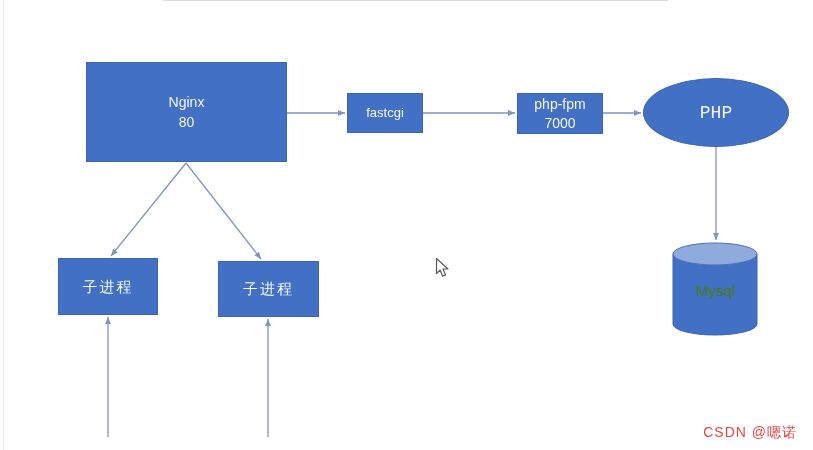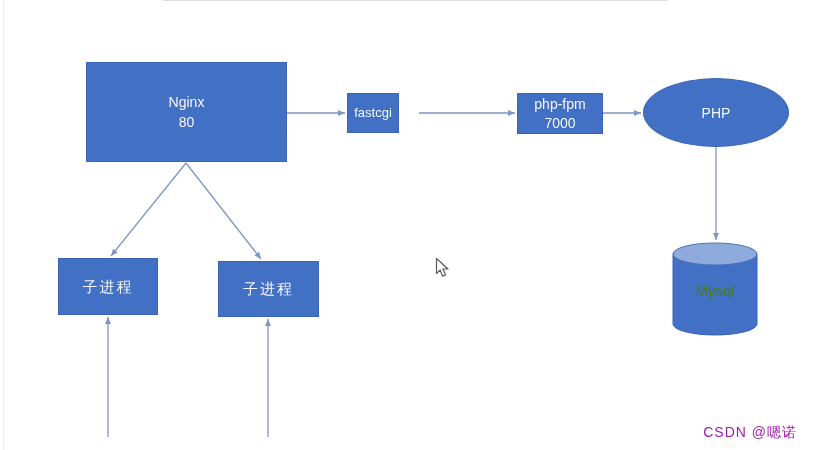--- a/index.html
+++ b/index.html
@@ -8,35 +8,35 @@
     overflow:hidden;font-family:"Liberation Sans","DejaVu Sans",sans-serif;
   }
   .node{
     position:absolute;background:#4170c4;border:1px solid #3b64b5;
     color:#f5f7fc;display:flex;flex-direction:column;align-items:center;
     justify-content:center;text-align:center;box-sizing:border-box;
     line-height:20px;
   }
   .node .l1{display:block;}
   #nginx-box{left:86px;top:62px;width:201px;height:100px;font-size:14px;}
-  #fastcgi-box{left:347px;top:93px;width:52px;height:40px;font-size:13px;}
+  #fastcgi-box{left:347px;top:93px;width:76px;height:40px;font-size:13px;}
   #phpfpm-box{left:517px;top:93px;width:86px;height:41px;font-size:14px;line-height:19px;text-align:center;}
-  #php-ellipse{left:643px;top:78px;width:146px;height:69px;border-radius:50%;font-size:14px;}
+  #php-ellipse{left:643px;top:78px;width:146px;height:69px;border-radius:50%;font-size:18px;font-family:Liberation Mono, monospace;}
   #child-box-1{left:58px;top:258px;width:100px;height:57px;font-size:15px;letter-spacing:2px;}
   #child-box-2{left:218px;top:261px;width:101px;height:56px;font-size:15px;letter-spacing:2px;}
   #mysql-cylinder{position:absolute;left:672px;top:242px;width:86px;height:94px;}
   #mysql-label{
     position:absolute;left:672px;top:282px;width:86px;text-align:center;
     color:#4d7c0f;font-size:15px;
   }
   #connector-layer{position:absolute;left:0;top:0;width:813px;height:450px;pointer-events:none;}
   #top-edge-line{position:absolute;left:163px;top:0;width:505px;height:1px;background:#dcdcdc;}
   #left-edge-line{position:absolute;left:3px;top:0;width:1px;height:450px;background:#ededed;}
   #watermark{
-    position:absolute;right:16px;bottom:8px;color:#a21caf;font-size:14px;
+    position:absolute;right:16px;bottom:8px;color:#ef4444;font-size:14px;
     letter-spacing:1px;
   }
 </style>
 </head>
 <body>
 
 <div id="canvas">
 
   <div id="top-edge-line"></div>
   <div id="left-edge-line"></div>

